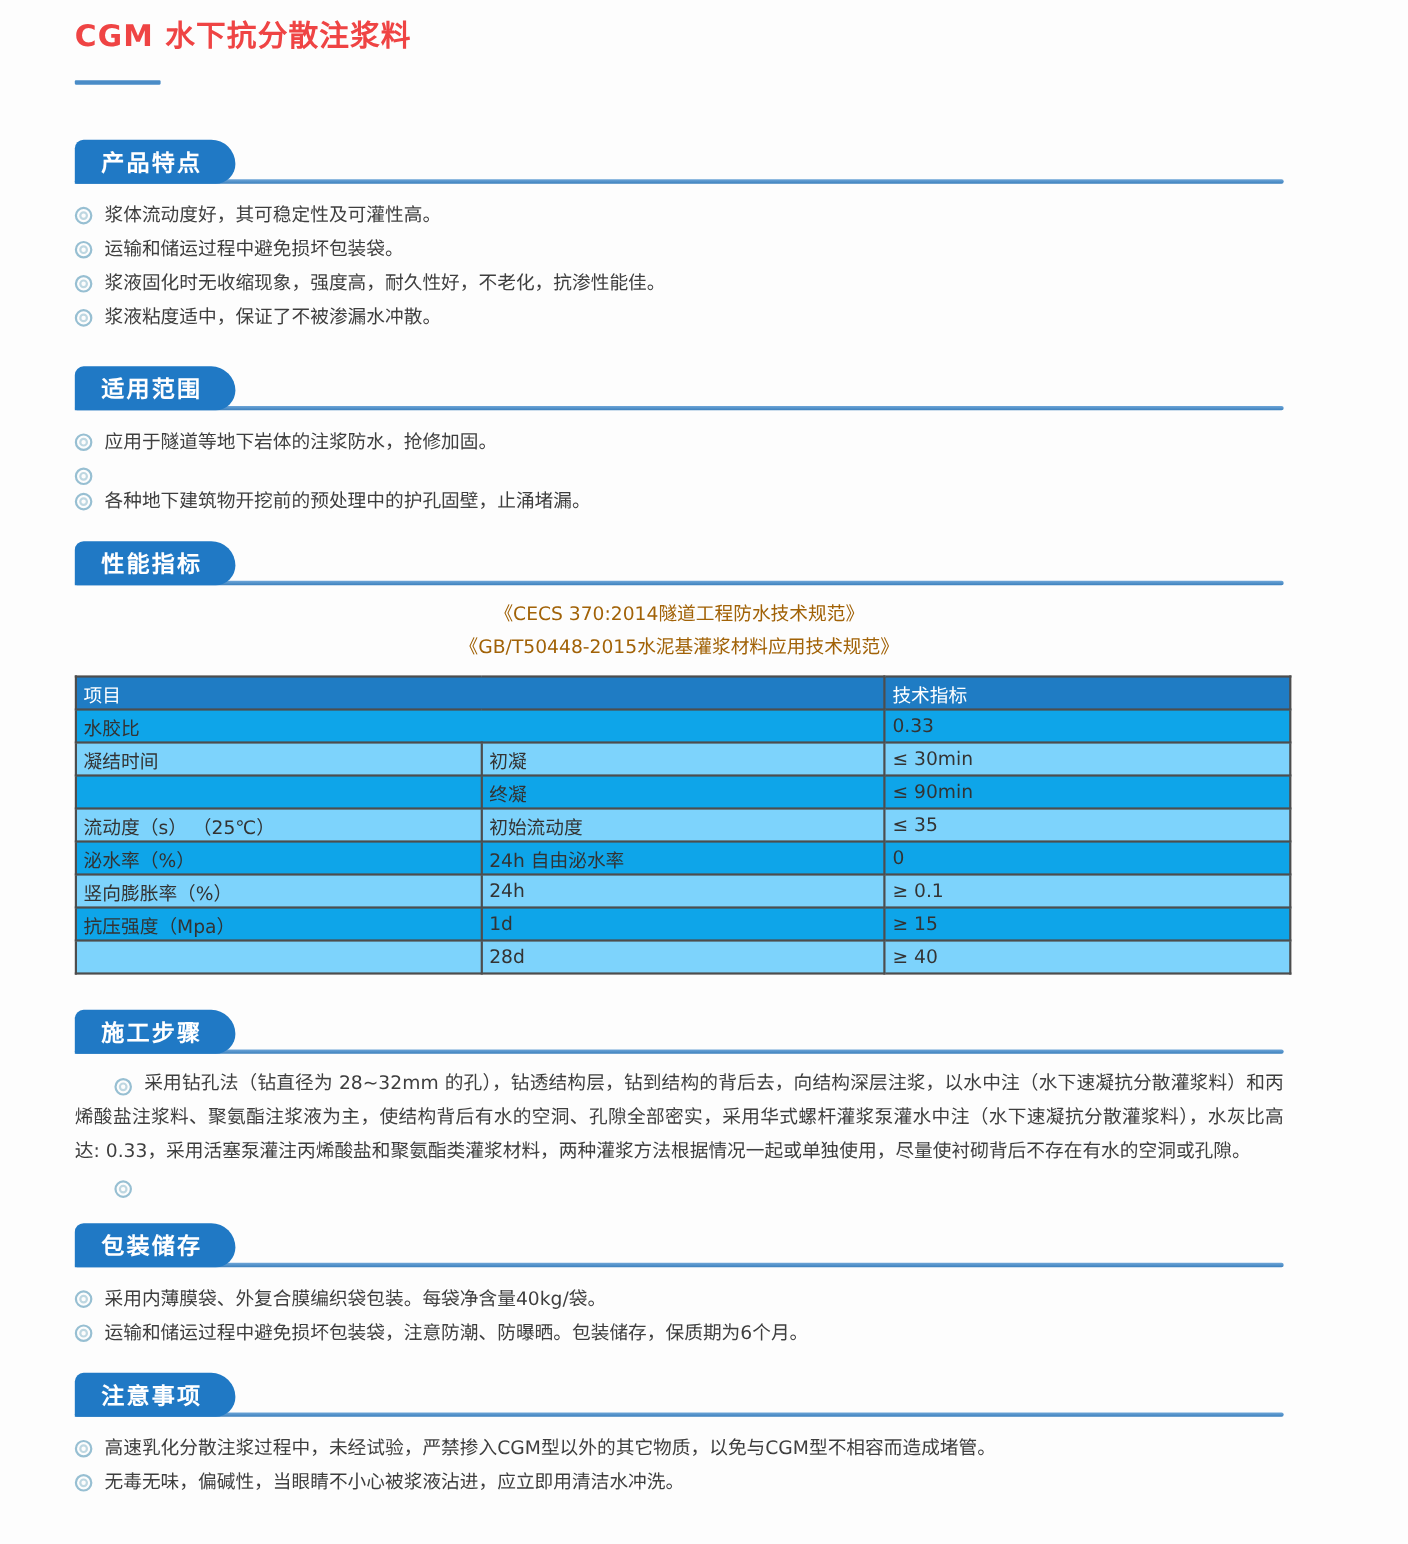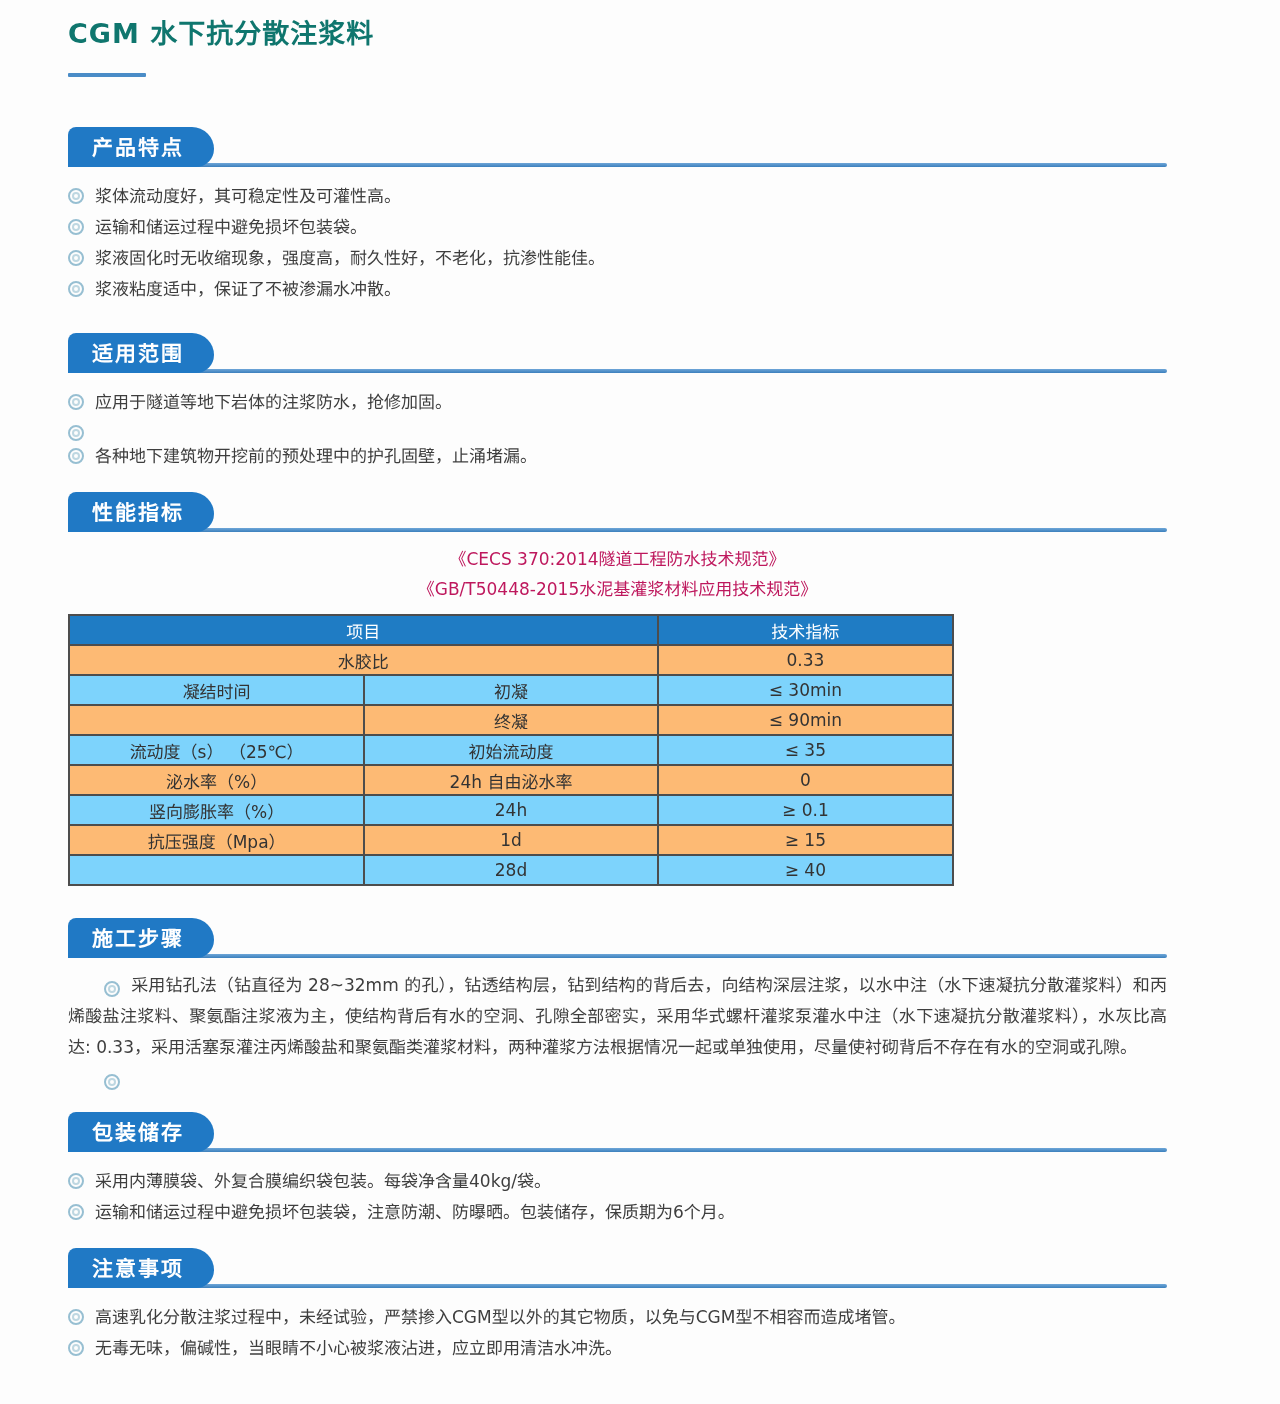--- a/index.html
+++ b/index.html
@@ -9,21 +9,21 @@
     font-family: "DejaVu Sans", "Liberation Sans", sans-serif;
     color: #3e3e3e;
     overflow: hidden;
   }
   .page { width: 1167px; padding: 16px 0 0 68px; }
 
   
   .doc-title {
     font-size: 27px;
     font-weight: bold;
-    color: #0f766e;
+    color: #ef4444;
     letter-spacing: 1px;
     line-height: 36px;
   }
   .title-underline {
     width: 78px; height: 4px;
     background: #4a8cc7;
     margin-top: 21px;
     border-radius: 1px;
   }
 
@@ -69,44 +69,44 @@
     border-radius: 50%;
   }
   .bullet.inline {
     display: inline-flex;
     vertical-align: -2px;
     margin: 0 11px 0 0;
   }
 
   
   .standards { margin-top: 12px; text-align: center; }
-  .standards div { font-size: 17px; line-height: 30px; color: #be185d; }
+  .standards div { font-size: 17px; line-height: 30px; color: #a16207; }
 
   
   table.perf {
-    width: 886px;
+    width: 1106px;
     margin-top: 10px;
     border-collapse: collapse;
-    text-align: center;
+    text-align: left;
     font-size: 17px;
     color: #333333;
     table-layout: fixed;
   }
   table.perf th, table.perf td {
     border: 2px solid #4d4d4d;
     height: 30px;
     padding: 0 6px;
     vertical-align: middle;
   }
   table.perf thead th {
     background: #1f7cc4;
     color: #ffffff;
     font-weight: normal;
   }
-  table.perf tr.shade td { background: #fdba74; }
+  table.perf tr.shade td { background: #0ea5e9; }
   table.perf tr.plain td { background: #7dd3fc; }
 
   
   .cons { margin-top: 12px; }
   .cons p {
     font-size: 17px;
     line-height: 31px;
     color: #3e3e3e;
     text-align: justify;
     text-indent: 36px;

